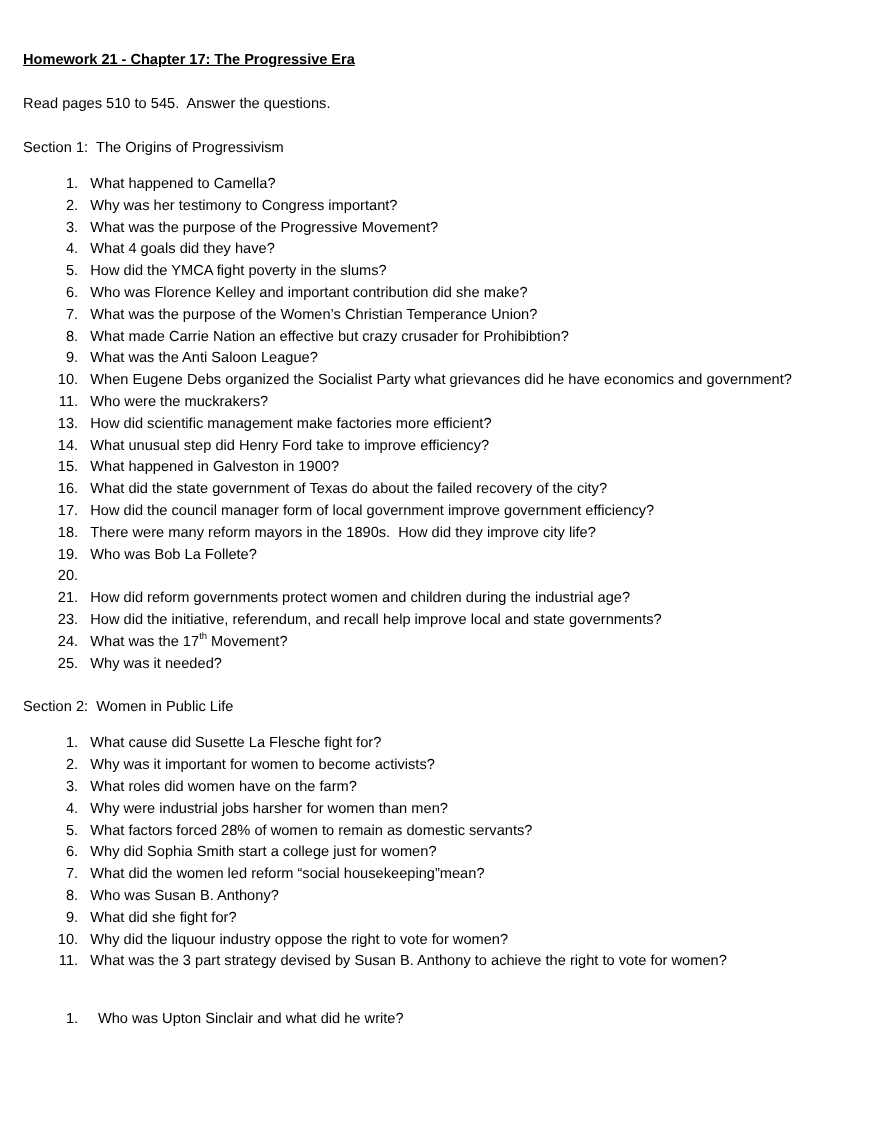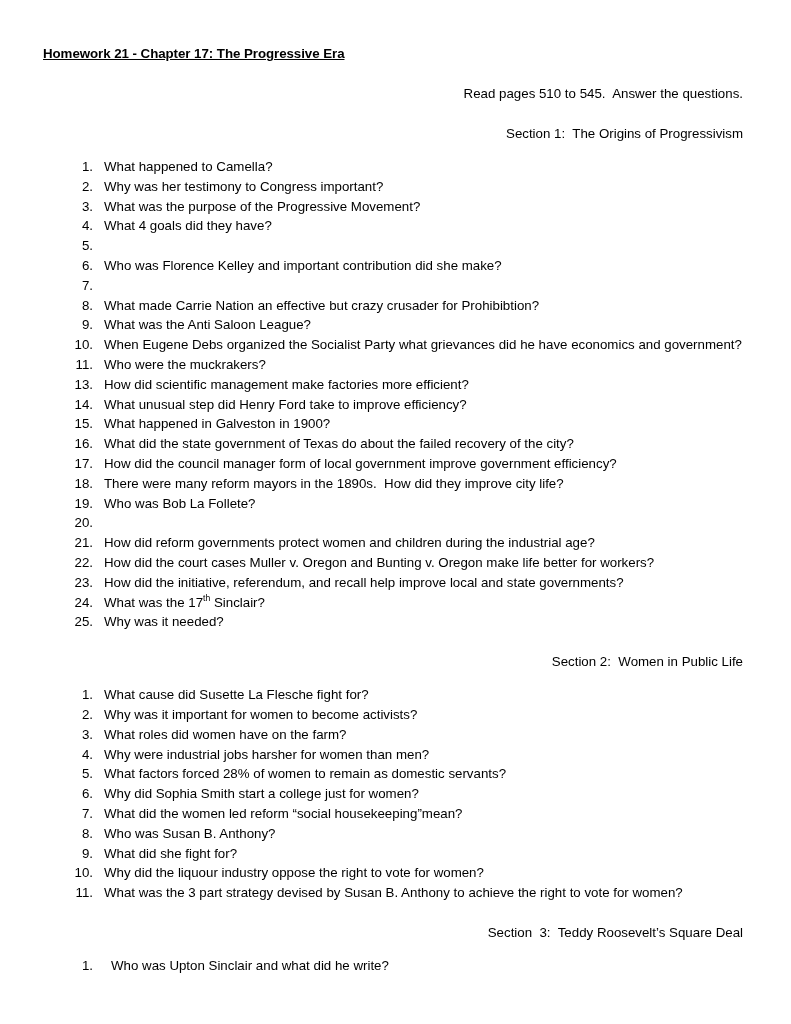--- a/index.html
+++ b/index.html
@@ -13,38 +13,37 @@
     font-family: "Liberation Sans", sans-serif;
     color: #000000;
     -webkit-font-smoothing: antialiased;
   }
   .page {
     position: relative;
     width: 791px;
     height: 1024px;
     background: #ffffff;
     box-sizing: border-box;
-    padding: 44px 48px 0 43px;
+    padding: 44px 48px 0 21px;
     overflow: hidden;
   }
   .doc-title {
     font-size: 13.3px;
     font-weight: bold;
     text-decoration: underline;
     line-height: 20px;
     margin: 0;
     white-space: nowrap;
     letter-spacing: -0.05px;
   }
   .para {
     font-size: 13.3px;
     line-height: 20px;
     margin: 0;
     white-space: pre;
-    text-align: right;
   }
   .spacer {
     height: 20px;
   }
   .spacer-half {
     height: 13px;
   }
   ol.qlist {
     list-style: none;
     margin: 0;
@@ -99,39 +98,38 @@
 
   <p class="para">Section 1:  The Origins of Progressivism</p>
 
   <div class="spacer-half"></div>
 
   <ol class="qlist indent-a" id="list-s1">
       <li><span class="num">1.</span><span>What happened to Camella?</span></li>
       <li><span class="num">2.</span><span>Why was her testimony to Congress important?</span></li>
       <li><span class="num">3.</span><span>What was the purpose of the Progressive Movement?</span></li>
       <li><span class="num">4.</span><span>What 4 goals did they have?</span></li>
-      <li><span class="num">5.</span></li>
+      <li><span class="num">5.</span><span>How did the YMCA fight poverty in the slums?</span></li>
       <li><span class="num">6.</span><span>Who was Florence Kelley and important contribution did she make?</span></li>
-      <li><span class="num">7.</span></li>
+      <li><span class="num">7.</span><span>What was the purpose of the Women’s Christian Temperance Union?</span></li>
       <li><span class="num">8.</span><span>What made Carrie Nation an effective but crazy crusader for Prohibibtion?</span></li>
       <li><span class="num">9.</span><span>What was the Anti Saloon League?</span></li>
       <li><span class="num">10.</span><span>When Eugene Debs organized the Socialist Party what grievances did he have economics and government?</span></li>
       <li><span class="num">11.</span><span>Who were the muckrakers?</span></li>
       <li><span class="num">13.</span><span>How did scientific management make factories more efficient?</span></li>
       <li><span class="num">14.</span><span>What unusual step did Henry Ford take to improve efficiency?</span></li>
       <li><span class="num">15.</span><span>What happened in Galveston in 1900?</span></li>
       <li><span class="num">16.</span><span>What did the state government of Texas do about the failed recovery of the city?</span></li>
       <li><span class="num">17.</span><span>How did the council manager form of local government improve government efficiency?</span></li>
       <li><span class="num">18.</span><span>There were many reform mayors in the 1890s.  How did they improve city life?</span></li>
       <li><span class="num">19.</span><span>Who was Bob La Follete?</span></li>
       <li><span class="num">20.</span></li>
       <li><span class="num">21.</span><span>How did reform governments protect women and children during the industrial age?</span></li>
-      <li><span class="num">22.</span><span>How did the court cases Muller v. Oregon and Bunting v. Oregon make life better for workers?</span></li>
       <li><span class="num">23.</span><span>How did the initiative, referendum, and recall help improve local and state governments?</span></li>
-      <li><span class="num">24.</span><span><span>What was the 17</span><sup>th</sup><span> Sinclair?</span></span></li>
+      <li><span class="num">24.</span><span><span>What was the 17</span><sup>th</sup><span> Movement?</span></span></li>
       <li><span class="num">25.</span><span>Why was it needed?</span></li>
     </ol>
 
   <div class="spacer"></div>
 
   <p class="para">Section 2:  Women in Public Life</p>
 
   <div class="spacer-half"></div>
 
   <ol class="qlist indent-a" id="list-s2">
@@ -143,21 +141,20 @@
       <li><span class="num">6.</span><span>Why did Sophia Smith start a college just for women?</span></li>
       <li><span class="num">7.</span><span>What did the women led reform “social housekeeping”mean?</span></li>
       <li><span class="num">8.</span><span>Who was Susan B. Anthony?</span></li>
       <li><span class="num">9.</span><span>What did she fight for?</span></li>
       <li><span class="num">10.</span><span>Why did the liquour industry oppose the right to vote for women?</span></li>
       <li><span class="num">11.</span><span>What was the 3 part strategy devised by Susan B. Anthony to achieve the right to vote for women?</span></li>
     </ol>
 
   <div class="spacer"></div>
 
-  <p class="para">Section  3:  Teddy Roosevelt’s Square Deal</p>
 
   <div class="spacer-half"></div>
 
   <ol class="qlist indent-b" id="list-s3">
       <li><span class="num">1.</span><span>Who was Upton Sinclair and what did he write?</span></li>
     </ol>
 
 </div>
 
 </body></html>

